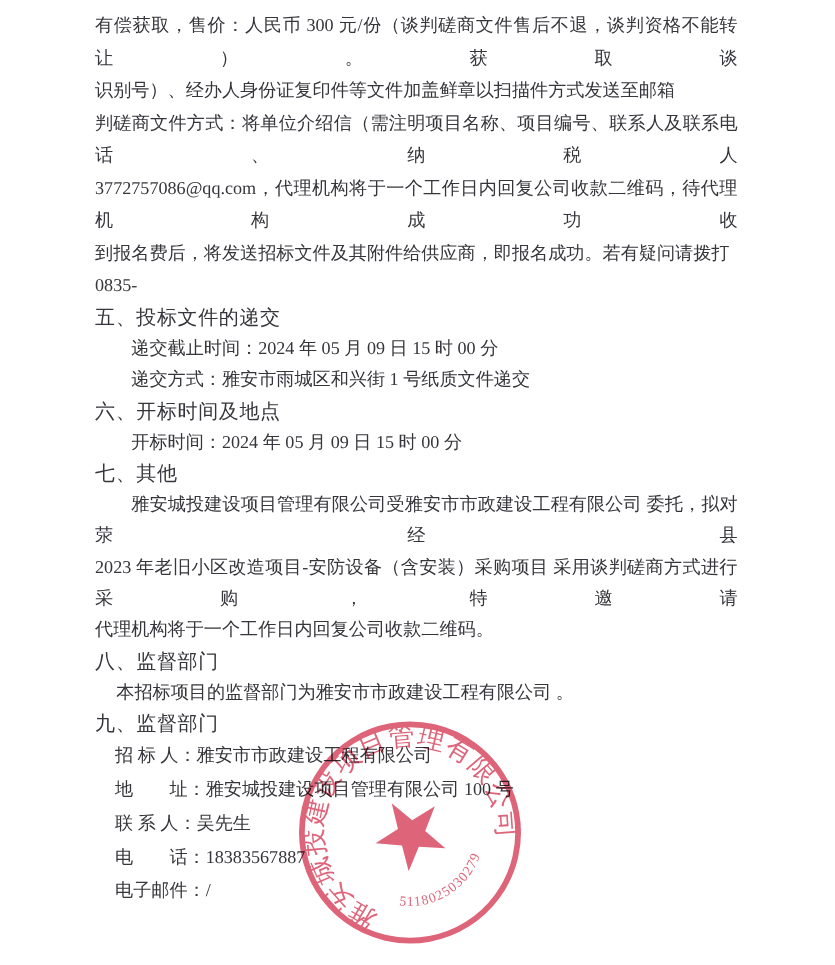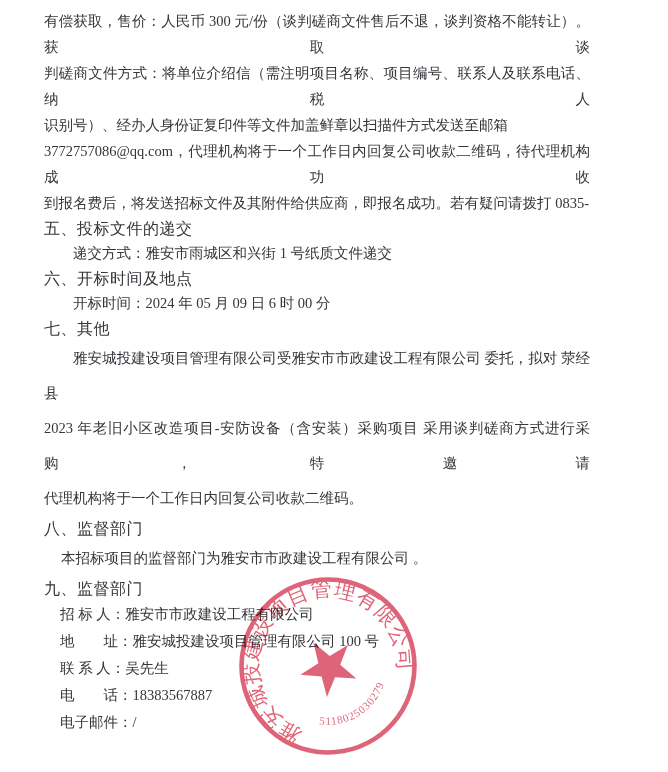--- a/index.html
+++ b/index.html
@@ -6,32 +6,32 @@
   .page {
     position: relative;
     width: 668px;
     height: 772px;
     background: #ffffff;
     overflow: hidden;
     font-family: "Liberation Serif", "DejaVu Serif", serif;
     color: #35353b;
     font-size: 14.5px;
     box-sizing: border-box;
-    padding: 8px 78px 0 44px;
+    padding: 8px 78px 0 76px;
   }
   .intro .line { line-height: 26px; }
   .stretch { text-align: justify; text-align-last: justify; }
   .heading {
     font-weight: 400;
     font-size: 16px;
     line-height: 25px;
     letter-spacing: 0.5px;
   }
   .sec-line { line-height: 25px; margin-left: 29px; }
-  .para .line { line-height: 35px; }
+  .para .line { line-height: 25px; }
   .indent-2em { text-indent: 2em; }
   .indent-sm { text-indent: 17px; }
   .contact-row { line-height: 27px; margin-left: 16px; white-space: pre-wrap; }
   .seal {
     position: absolute;
     left: 236px;
     top: 574px;
     width: 184px;
     height: 184px;
     color: #d8465f;
@@ -46,31 +46,32 @@
     fill: currentColor;
   }
 </style>
 </head>
 <body>
 
 <div class="page">
 
   <div class="intro">
     <div class="line stretch">有偿获取，售价：人民币 300 元/份（谈判磋商文件售后不退，谈判资格不能转让）。获取谈</div>
+    <div class="line">识别号）、经办人身份证复印件等文件加盖鲜章以扫描件方式发送至邮箱</div>
     <div class="line stretch">判磋商文件方式：将单位介绍信（需注明项目名称、项目编号、联系人及联系电话、纳税人</div>
-    <div class="line">识别号）、经办人身份证复印件等文件加盖鲜章以扫描件方式发送至邮箱</div>
     <div class="line stretch">3772757086@qq.com，代理机构将于一个工作日内回复公司收款二维码，待代理机构成功收</div>
     <div class="line">到报名费后，将发送招标文件及其附件给供应商，即报名成功。若有疑问请拨打 0835-</div>
   </div>
 
   <div class="heading">五、投标文件的递交</div>
+  <div class="sec-line">递交截止时间：2024 年 05 月 09 日  15 时 00 分</div>
   <div class="sec-line">递交方式：雅安市雨城区和兴街 1 号纸质文件递交</div>
 
   <div class="heading">六、开标时间及地点</div>
-  <div class="sec-line">开标时间：2024 年 05 月 09 日  6 时 00 分</div>
+  <div class="sec-line">开标时间：2024 年 05 月 09 日  15 时 00 分</div>
 
   <div class="heading">七、其他</div>
   <div class="para">
     <div class="line indent-2em stretch">雅安城投建设项目管理有限公司受雅安市市政建设工程有限公司 委托，拟对 荥经县</div>
     <div class="line stretch">2023 年老旧小区改造项目-安防设备（含安装）采购项目 采用谈判磋商方式进行采购，特邀请</div>
     <div class="line">代理机构将于一个工作日内回复公司收款二维码。</div>
   </div>
 
   <div class="heading">八、监督部门</div>
   <div class="para">

